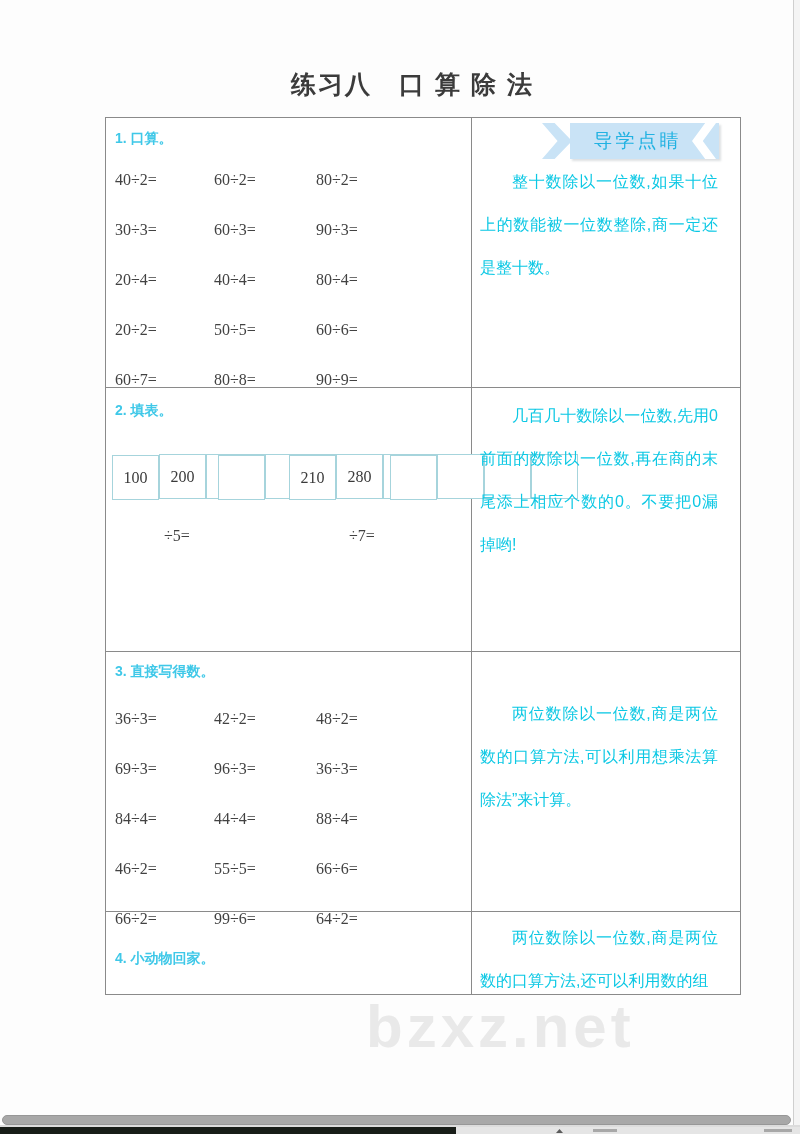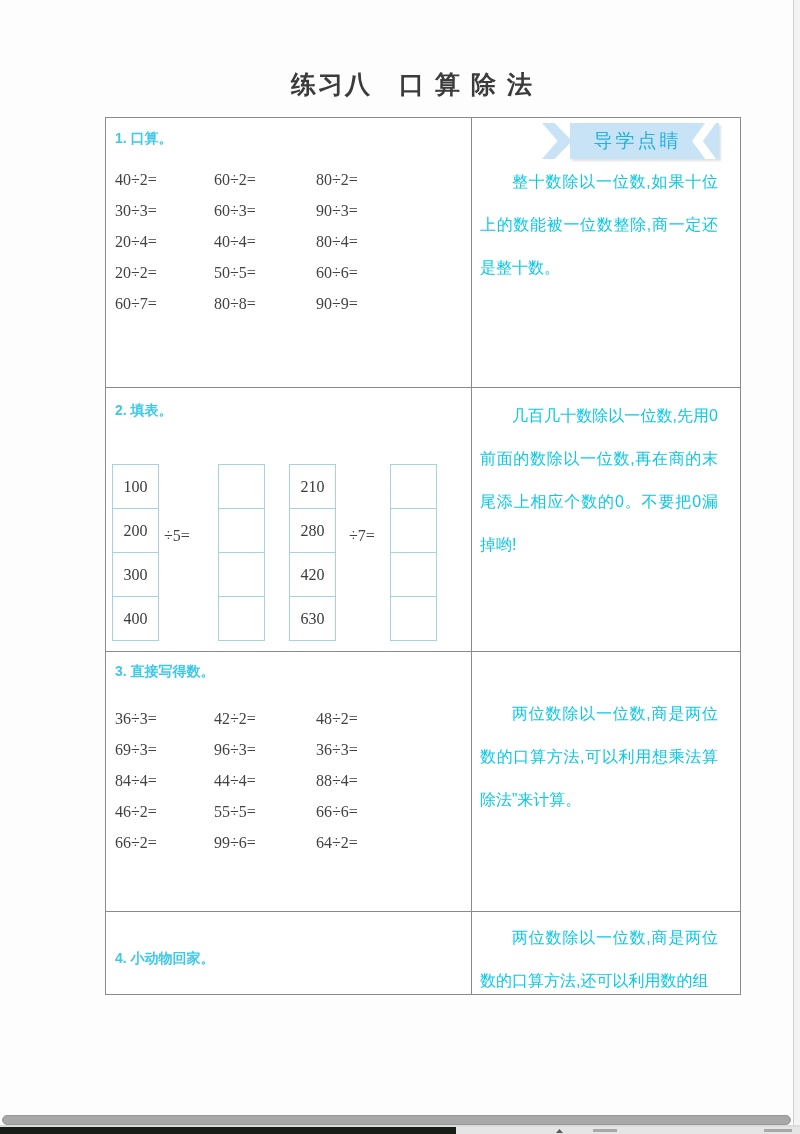--- a/index.html
+++ b/index.html
@@ -12,27 +12,27 @@
   .wtable{position:absolute;left:105px;top:117px;width:615px;height:876px;
           border:1px solid #8a8a8a;background:#fff;padding-left:19px;}
   .vline{position:absolute;left:365px;top:0;width:1px;height:100%;background:#8a8a8a;}
   .hline{position:absolute;left:0;width:100%;height:1px;background:#8a8a8a;}
   .hl1{top:269px;} .hl2{top:533px;} .hl3{top:793px;}
   
   .sec-heading{position:absolute;left:9px;font-size:14px;font-weight:bold;color:#3fc8e8;}
   .sh1{top:12px;} .sh2{top:284px;} .sh3{top:545px;} .sh4{top:832px;}
   
   .problems{position:absolute;left:9px;width:345px;display:grid;
-            grid-template-columns:99px 102px 1fr;row-gap:13px;
+            grid-template-columns:99px 102px 1fr;row-gap:32px;
             font-family:"Liberation Serif",serif;font-size:16px;color:#424242;}
   .pg1{top:53px;} .pg3{top:592px;}
   .problems span{white-space:nowrap;}
   
   .fill-area{position:absolute;left:0;top:334px;width:365px;height:172px;}
-  .vstack{position:absolute;top:12px;display:flex;flex-direction:column;border-radius:8px;}
+  .vstack{position:absolute;top:3px;display:flex;border-radius:8px;}
   .vsA{left:6px;} .vsB{left:112px;} .vsC{left:183px;} .vsD{left:284px;}
   .cell{width:45px;height:43px;margin-top:-1px;border:1px solid #a6d4dc;background:#fff;
         display:flex;align-items:center;justify-content:center;
         font-family:"Liberation Serif",serif;font-size:16px;color:#3a3a3a;}
   .cell:first-child{margin-top:0;}
   .op{position:absolute;top:75px;font-family:"Liberation Serif",serif;font-size:16px;color:#424242;}
   .opA{left:58px;} .opB{left:243px;}
   
   .banner{position:absolute;left:436px;top:5px;width:177px;height:36px;}
   .banner-chevron{position:absolute;left:0;top:0;width:30px;height:36px;background:#c9e3f6;
@@ -152,20 +152,21 @@
         <span class="banner-text">导学点睛</span>
         <div class="banner-notch"></div>
       </div>
     </div>
     <div class="tip tp1">整十数除以一位数,如果十位上的数能被一位数整除,商一定还是整十数。</div>
     <div class="tip tp2">几百几十数除以一位数,先用0前面的数除以一位数,再在商的末尾添上相应个数的0。不要把0漏掉哟!</div>
     <div class="tip tp4">两位数除以一位数,商是两位数的口算方法,还可以利用数的组</div>
     <div class="tip tp3">两位数除以一位数,商是两位数的口算方法,可以利用想乘法算除法”来计算。</div>
   </div>
 
+  <div class="watermark">bzxz.net</div>
 
   <div class="right-edge-fill"></div>
   <div class="right-edge-line"></div>
   <div class="hscroll-thumb"></div>
   <div class="chrome-strip"></div>
   <div class="bottom-bar">
     <div class="bottom-bar-dark"></div>
     <div class="caret-up"></div>
     <div class="smudge sm1"></div>
     <div class="smudge sm2"></div>

